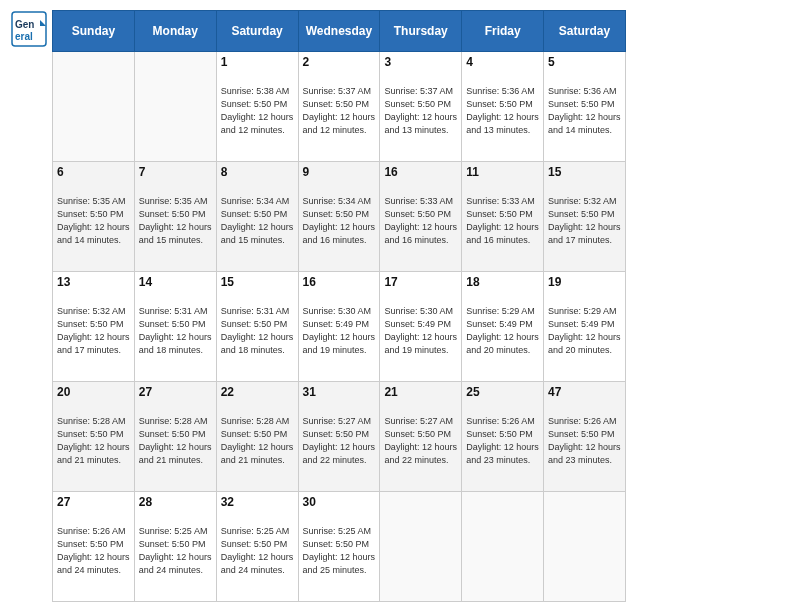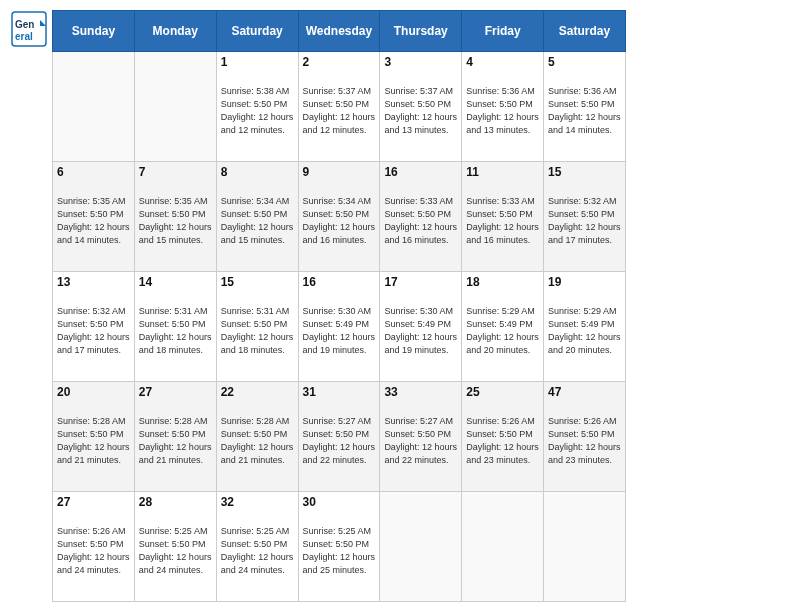--- a/index.html
+++ b/index.html
@@ -219,21 +219,21 @@
           </td>
           <td>
             <span class="day-num">22</span>
             <div class="day-info">Sunrise: 5:28 AM<br>Sunset: 5:50 PM<br>Daylight: 12 hours<br>and 21 minutes.</div>
           </td>
           <td>
             <span class="day-num">31</span>
             <div class="day-info">Sunrise: 5:27 AM<br>Sunset: 5:50 PM<br>Daylight: 12 hours<br>and 22 minutes.</div>
           </td>
           <td>
-            <span class="day-num">33</span>
+            <span class="day-num">21</span>
             <div class="day-info">Sunrise: 5:27 AM<br>Sunset: 5:50 PM<br>Daylight: 12 hours<br>and 22 minutes.</div>
           </td>
           <td>
             <span class="day-num">25</span>
             <div class="day-info">Sunrise: 5:26 AM<br>Sunset: 5:50 PM<br>Daylight: 12 hours<br>and 23 minutes.</div>
           </td>
           <td>
             <span class="day-num">47</span>
             <div class="day-info">Sunrise: 5:26 AM<br>Sunset: 5:50 PM<br>Daylight: 12 hours<br>and 23 minutes.</div>
           </td>

